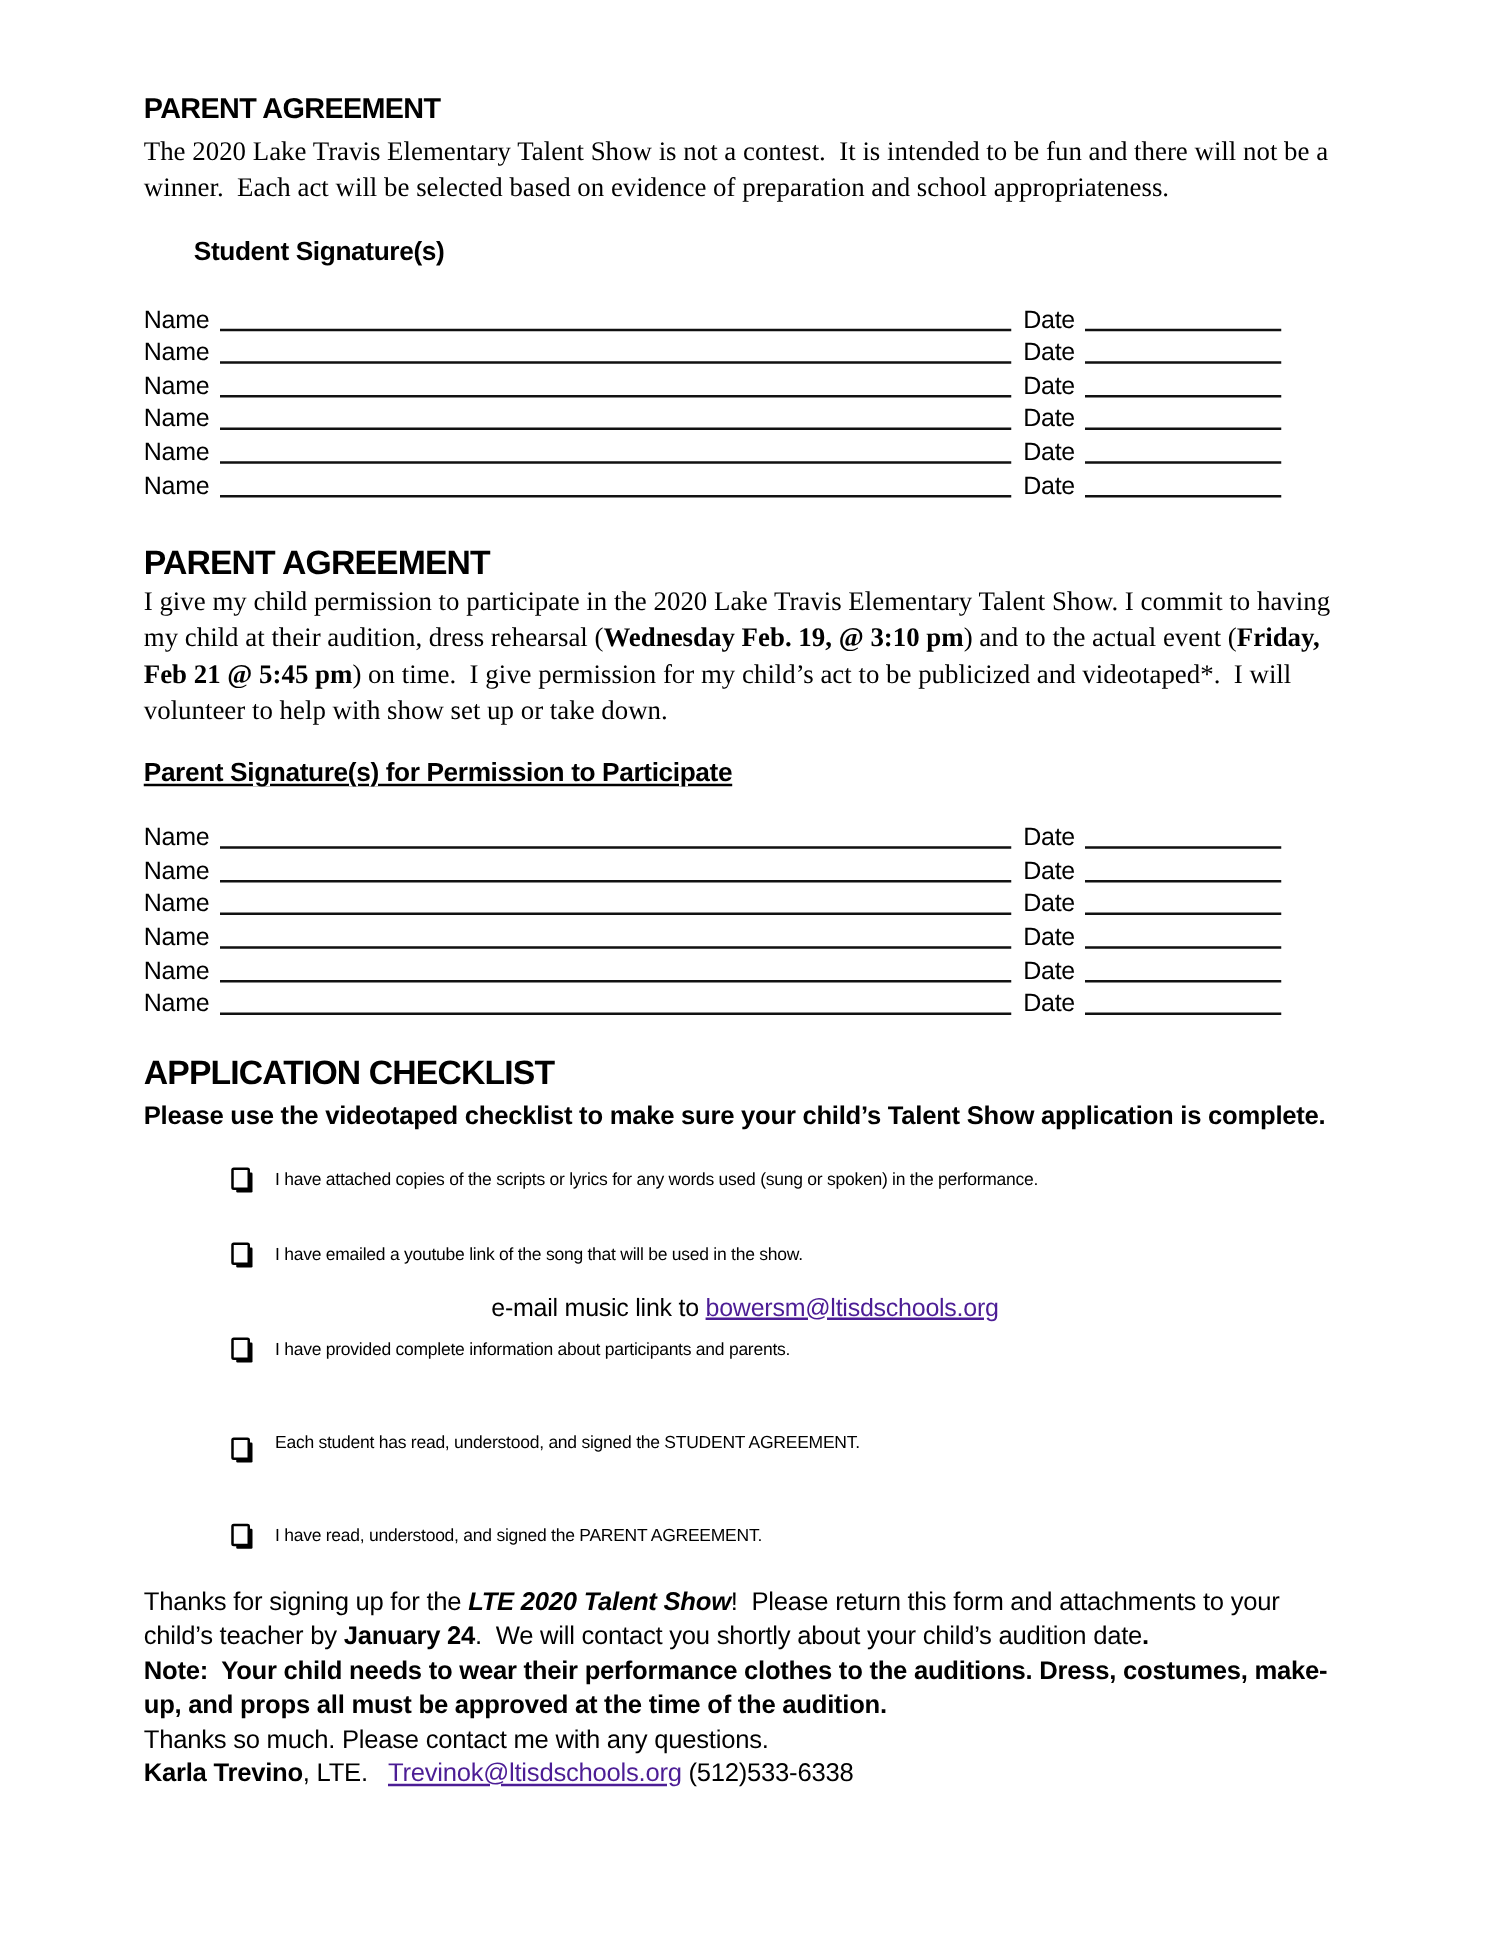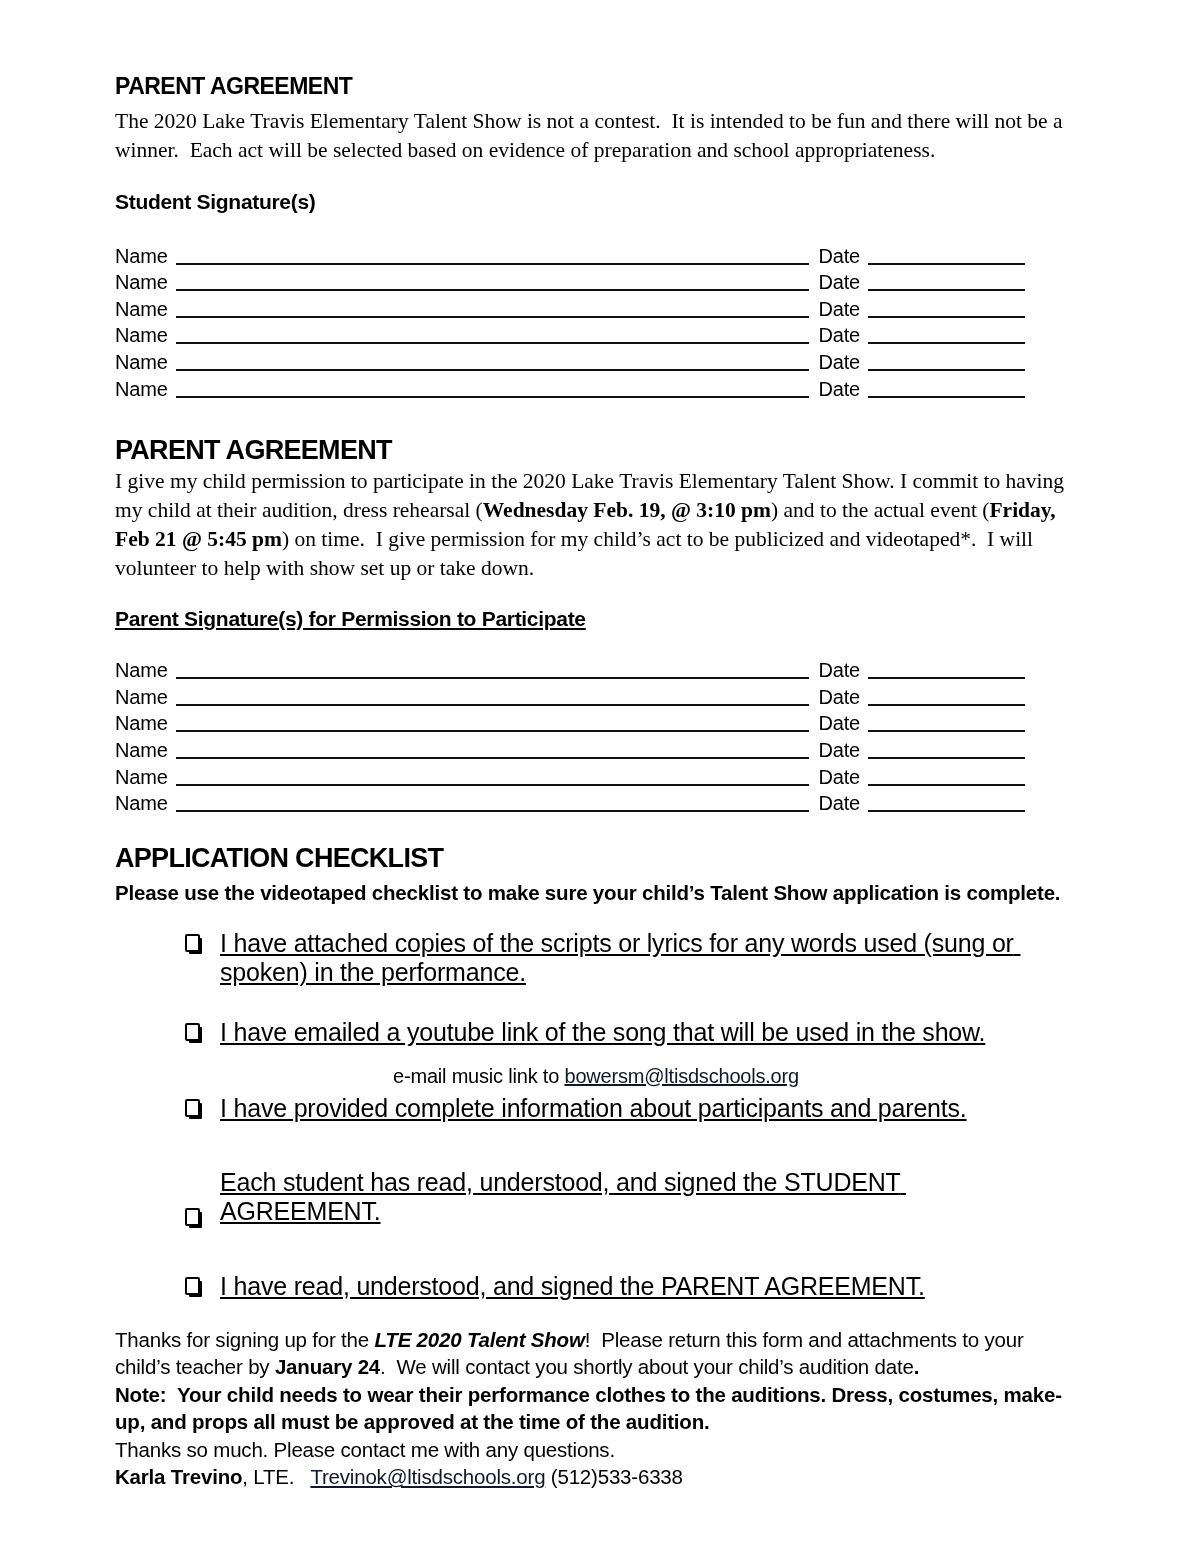--- a/index.html
+++ b/index.html
@@ -33,27 +33,27 @@
   .rule-name { flex: 1 1 auto; margin-left: 8px; margin-right: 10px; }
   .rule-date { flex: none; width: 157px; margin-left: 8px; }
 
   
   .check-item { display: flex; margin-left: 70px; width: 880px; }
   .checkbox {
     flex: none; width: 15px; height: 18px; margin-top: 5px;
     border: 2px solid #000; border-radius: 2px; background: #fff;
     box-shadow: 3px 3px 0 -1px #000;
   }
-  .check-text { margin-left: 20px; font-size: 25px; letter-spacing: -0.2px; line-height: 29px; text-decoration: underline; }
+  .check-text { margin-left: 20px; font-size: 14px; letter-spacing: -0.2px; line-height: 29px; }
   .email-note { width: 962px; text-align: center; font-size: 20px; letter-spacing: -0.2px; line-height: 26px; }
-  a.link, .link { color: #0f172a; text-decoration: underline; cursor: pointer; }
+  a.link, .link { color: #4c1d95; text-decoration: underline; cursor: pointer; }
 
   
   .mt-par      { margin-top: 7px; }
-  .mt-subhead1 { margin-top: 24px; }
+  .mt-subhead1 { margin-top: 24px; margin-left: 40px; }
   .mt-rows1    { margin-top: 26px; }
   .mt-parent   { margin-top: 32px; }
   .mt-subhead2 { margin-top: 23px; text-decoration: underline; }
   .mt-rows2    { margin-top: 24px; }
   .mt-checkh   { margin-top: 26px; }
   .mt-intro    { margin-top: 4px; }
   .mt-item1    { margin-top: 22px; }
   .mt-item2    { margin-top: 31px; }
   .mt-email    { margin-top: 16px; }
   .mt-item3    { margin-top: 5px; }

